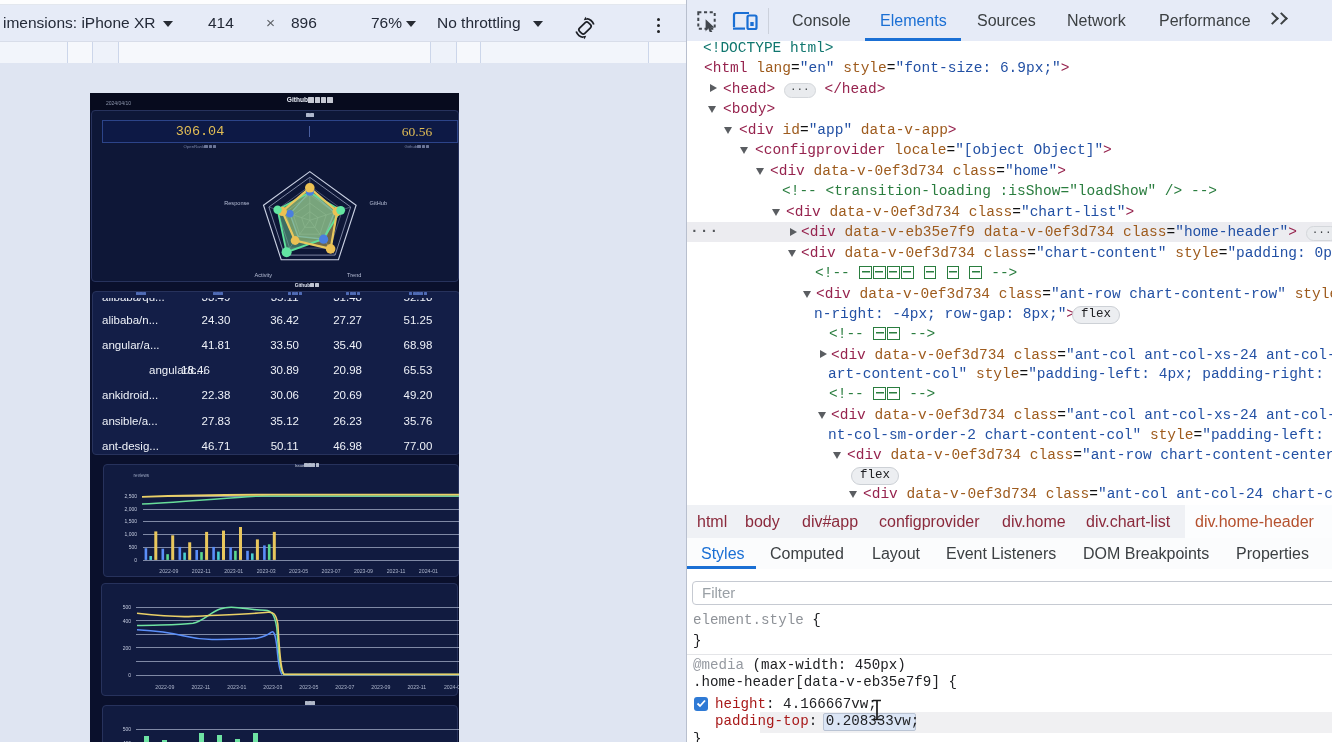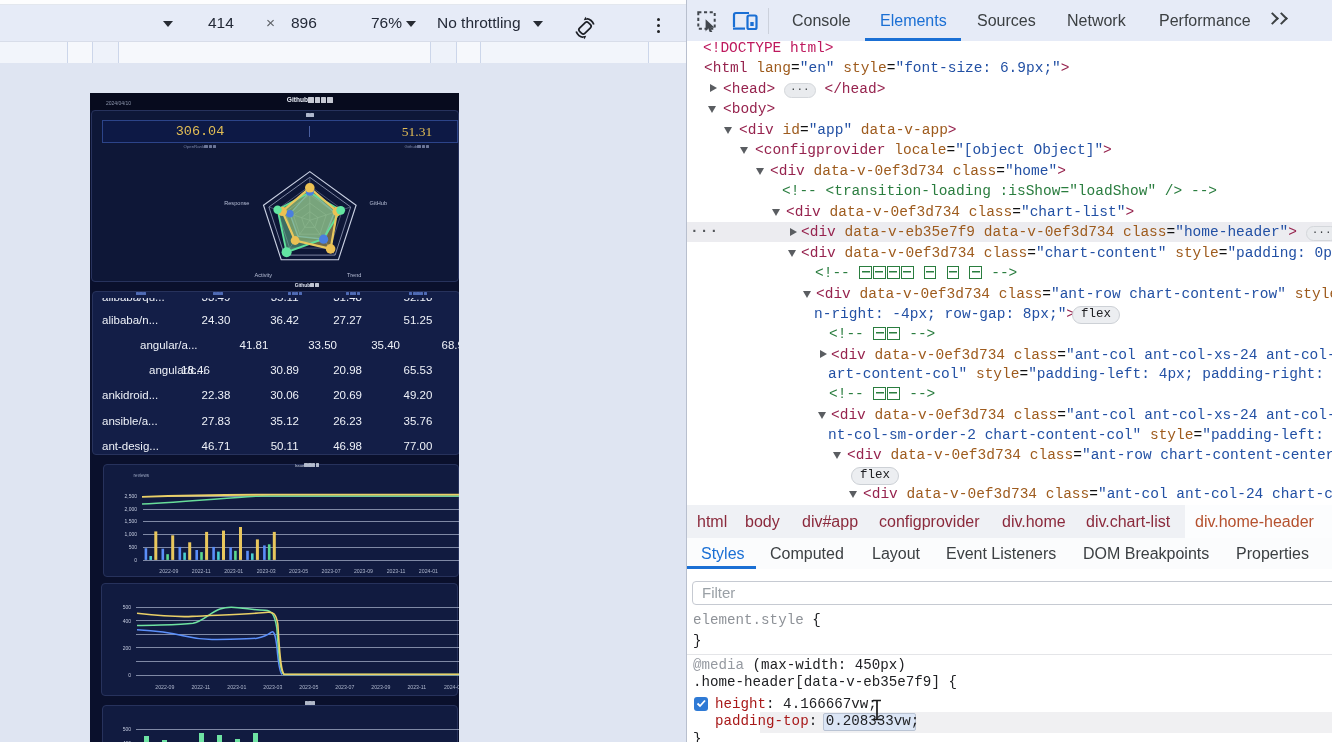--- a/index.html
+++ b/index.html
@@ -26,21 +26,21 @@
 .grid{position:absolute;height:1px;background:rgba(195,205,228,.62);}
 .ylab{position:absolute;font-size:5px;color:#c4cbde;text-align:right;width:20px;}
 .xlab{position:absolute;font-size:5.2px;color:#aeb6cc;text-align:center;width:24px;}
 
 #dtree{left:687px;top:41px;width:645px;height:464px;background:#fff;overflow:hidden;}
 .ln{position:absolute;left:0;width:645px;height:20.3px;line-height:20.3px;font-family:"Liberation Mono",monospace;font-size:14.5px;white-space:pre;color:#111;}
 .tag{color:#96234e;}
 .att{color:#9e5b1d;}
 .val{color:#2250a4;}
 .cmt{color:#2a7d3f;}
-.gry{color:#be185d;}
+.gry{color:#0f766e;}
 .arrR{display:inline-block;width:0;height:0;border-top:4.5px solid transparent;border-bottom:4.5px solid transparent;border-left:7px solid #5a5d61;position:absolute;}
 .arrD{display:inline-block;width:0;height:0;border-left:4.5px solid transparent;border-right:4.5px solid transparent;border-top:7px solid #5a5d61;position:absolute;}
 .pill{display:inline-block;background:#e9ebee;border:1px solid #d4d7db;border-radius:8px;height:13px;line-height:11px;padding:0 5px;font-size:11px;color:#3c4043;vertical-align:1px;}
 .fxpill{position:absolute;background:#eceef1;border:1px solid #cdd1d6;border-radius:9px;height:16px;line-height:15px;padding:0 8px;font-size:12.5px;color:#202124;font-family:"Liberation Mono",monospace;}
 .cjk{display:inline-block;width:12.4px;height:13px;box-sizing:border-box;border:1.5px solid currentColor;vertical-align:-1.5px;margin:0 .8px;
   background:linear-gradient(currentColor,currentColor) center 4.5px/8px 1.5px no-repeat;}
 #crumbs{left:687px;top:505px;width:645px;height:33px;background:#eff1f5;border-bottom:1px solid #dcdfe5;}
 .crumb{position:absolute;top:0;height:33px;line-height:33px;font-size:16px;color:#8b2a3c;white-space:nowrap;}
 #stabs{left:687px;top:538px;width:645px;height:31px;background:#fbfcfd;border-bottom:1px solid #e2e4e9;}
 .stab{position:absolute;top:0;height:31px;line-height:31px;font-size:16px;color:#3c4043;white-space:nowrap;}
@@ -48,20 +48,21 @@
 #filterbox{position:absolute;left:5px;top:12px;width:645px;height:24px;border:1px solid #c6cad2;border-radius:4px;background:#fff;box-sizing:border-box;
   font-size:15px;color:#9aa0a6;line-height:22px;padding-left:9px;}
 #stylesc{left:687px;top:607px;width:645px;height:135px;background:#fff;font-family:"Liberation Mono",monospace;font-size:14.2px;color:#202124;}
 .srow{position:absolute;white-space:pre;}
 .prop{color:#a81919;}
 </style>
 </head>
 <body>
 <div class="abs" id="topstrip"></div>
 <div class="abs" id="toolbar">
+  <div class="abs tbtxt" style="left:3px;top:0;">imensions: iPhone XR</div>
   <div class="abs caret" style="left:163px;top:16px;"></div>
   <div class="abs tbtxt" style="left:208px;top:0;">414</div>
   <div class="abs tbtxt" style="left:266px;top:0;color:#5f6368;">×</div>
   <div class="abs tbtxt" style="left:291px;top:0;">896</div>
   <div class="abs tbtxt" style="left:371px;top:0;">76%</div>
   <div class="abs caret" style="left:406px;top:16px;"></div>
   <div class="abs tbtxt" style="left:437px;top:0;">No throttling</div>
   <div class="abs caret" style="left:533px;top:16px;"></div>
   <svg class="abs" style="left:573px;top:11px;" width="24" height="24" viewBox="0 0 24 24">
     <rect x="8.3" y="5.8" width="7.4" height="12.4" rx="2.2" transform="rotate(45 12 12)" fill="none" stroke="#1c1f26" stroke-width="1.7"></rect>
@@ -113,21 +114,21 @@
 <div class="abs" id="phone">
   <div class="p" id="phead"></div>
   <div class="p" style="left:16px;top:7px;font-size:5px;color:#8d96ad;">2024/04/10</div>
   <div class="p" style="left:120px;top:3px;width:200px;text-align:center;font-size:6.6px;font-weight:bold;color:#e7ebf5;">Github<i class="cj"></i><i class="cj"></i><i class="cj"></i><i class="cj"></i></div>
 
   <div class="panel" style="left:1px;top:17px;width:368px;height:172px;"></div>
   <div class="p" style="left:120px;top:19.5px;width:200px;text-align:center;font-size:4.2px;color:#cdd5e8;"><i class="cj"></i><i class="cj"></i></div>
   <div class="p" style="left:12px;top:26.5px;width:356px;height:23px;border:1px solid #2c4489;background:#0d1945;box-sizing:border-box;"></div>
   <div class="p" style="left:40px;top:31px;width:140px;text-align:center;font-size:13.5px;font-family:Liberation Mono, monospace;color:#e2bd55;">306.04</div>
   <div class="p" style="left:219px;top:32.5px;width:1px;height:11px;background:#4a5fa0;"></div>
-  <div class="p" style="left:257px;top:31px;width:140px;text-align:center;font-size:13.5px;font-family:'Liberation Serif',serif;color:#e2bd55;">51.31</div>
+  <div class="p" style="left:257px;top:31px;width:140px;text-align:center;font-size:13.5px;font-family:'Liberation Serif',serif;color:#e2bd55;">60.56</div>
   <div class="p" style="left:40px;top:51px;width:140px;text-align:center;font-size:4.3px;color:#7b86a8;">OpenRank<i class="cj"></i><i class="cj"></i><i class="cj"></i></div>
   <div class="p" style="left:257px;top:51px;width:140px;text-align:center;font-size:4.3px;color:#7b86a8;">Github<i class="cj"></i><i class="cj"></i><i class="cj"></i></div>
 
   <svg class="p" style="left:120px;top:65px;" width="200" height="125" viewBox="0 0 200 125" font-family="Liberation Sans,sans-serif">
     <g transform="translate(99.8,62.3)">
       <g stroke="#aab3cf" fill="none">
         <polygon points="0,-48.7 46.3,-15.0 28.6,39.4 -28.6,39.4 -46.3,-15.0" stroke-width="1.15" stroke="#c9d0e2"></polygon>
         <polygon points="0,-43 40.9,-13.3 25.3,34.8 -25.3,34.8 -40.9,-13.3" stroke-width="0.7"></polygon>
         <polygon points="0,-34.4 32.7,-10.6 20.2,27.8 -20.2,27.8 -32.7,-10.6" stroke-width="0.6" stroke="#707a9a"></polygon>
         <polygon points="0,-25.8 24.5,-8.0 15.2,20.9 -15.2,20.9 -24.5,-8.0" stroke-width="0.6" stroke="#707a9a"></polygon>
@@ -172,21 +173,21 @@
         <span style="position:absolute;left:220.6px;width:70px;text-align:center;">31.48</span>
         <span style="position:absolute;left:290.9px;width:70px;text-align:center;">52.18</span>
       </div>
       <div style="position:absolute;left:0;top:9.5px;width:384px;height:25.2px;line-height:25.2px;">
         <span style="position:absolute;left:10px;">alibaba/n...</span>
         <span style="position:absolute;left:89.0px;width:70px;text-align:center;">24.30</span>
         <span style="position:absolute;left:157.6px;width:70px;text-align:center;">36.42</span>
         <span style="position:absolute;left:220.6px;width:70px;text-align:center;">27.27</span>
         <span style="position:absolute;left:290.9px;width:70px;text-align:center;">51.25</span>
       </div>
-      <div style="position:absolute;left:0;top:34.8px;width:367px;height:25.2px;line-height:25.2px;margin-left:38px;">
+      <div style="position:absolute;left:0;top:34.8px;width:367px;height:25.2px;line-height:25.2px;">
         <span style="position:absolute;left:10px;">angular/a...</span>
         <span style="position:absolute;left:89.0px;width:70px;text-align:center;">41.81</span>
         <span style="position:absolute;left:157.6px;width:70px;text-align:center;">33.50</span>
         <span style="position:absolute;left:220.6px;width:70px;text-align:center;">35.40</span>
         <span style="position:absolute;left:290.9px;width:70px;text-align:center;">68.98</span>
       </div>
       <div style="position:absolute;left:0;top:60.0px;width:367px;height:25.2px;line-height:25.2px;">
         <span style="position:absolute;left:10px;margin-left:47px;">angular/c...</span>
         <span style="position:absolute;left:89.0px;width:70px;text-align:left;">18.46</span>
         <span style="position:absolute;left:157.6px;width:70px;text-align:center;">30.89</span>

